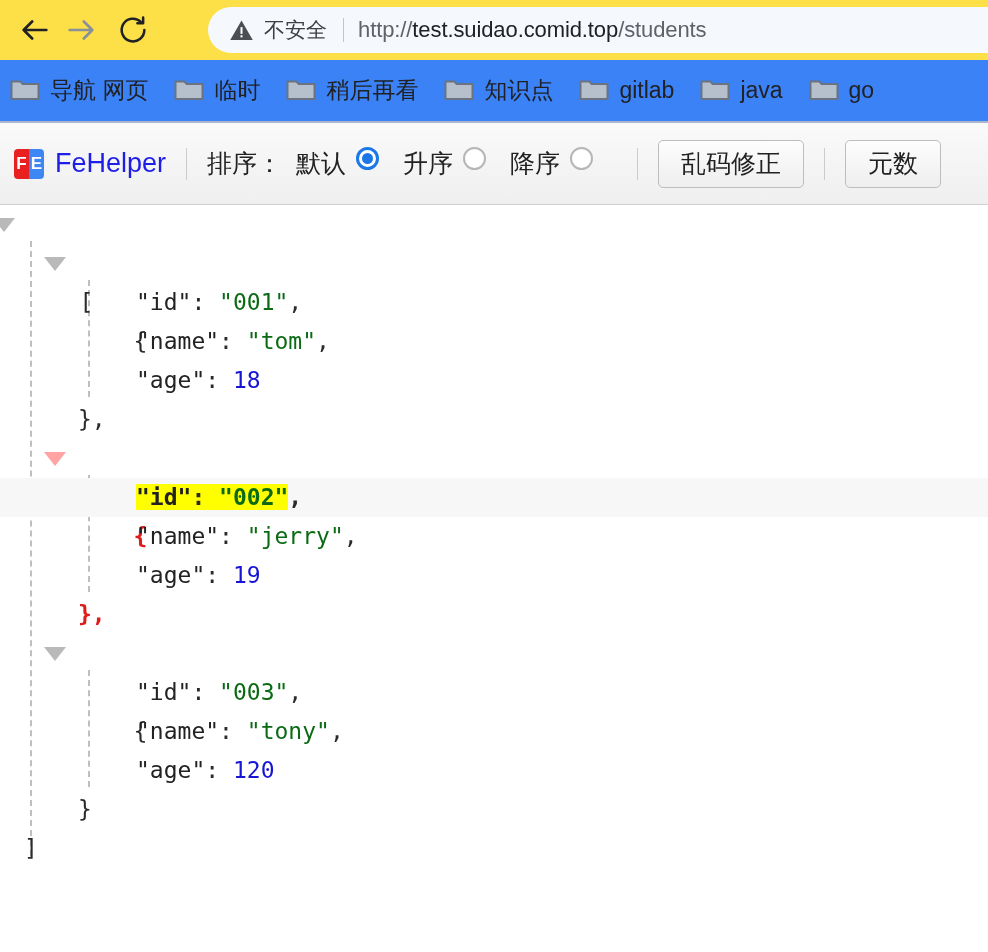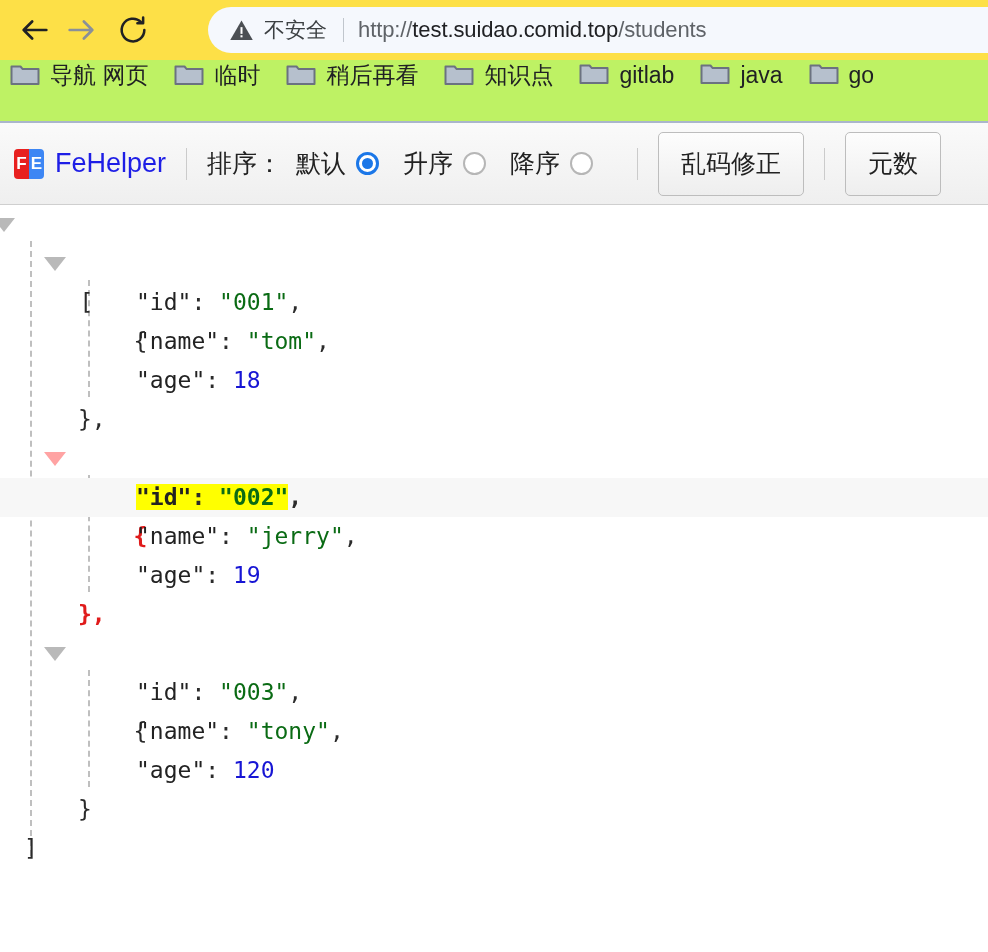--- a/index.html
+++ b/index.html
@@ -63,24 +63,24 @@
     font-size: 22px;
     white-space: nowrap;
     color: #5f6368;
     letter-spacing: -0.1px;
   }
   #url-text .host { color: #202124; }
 
   
   #bookmarks-bar {
     height: 63px;
-    background: #bef264;
+    background: #3b82f6;
     border-bottom: 2px solid #aab6cc;
     display: flex;
-    align-items: flex-start;
+    align-items: center;
     padding-left: 10px;
     box-sizing: border-box;
     overflow: hidden;
     white-space: nowrap;
   }
   .bookmark-item {
     display: flex;
     align-items: center;
     flex: 0 0 auto;
     margin-right: 26px;
@@ -149,21 +149,20 @@
     align-items: center;
     flex: 0 0 auto;
   }
   #sort-label {
     font-size: 25px;
     color: #222;
     margin-right: 14px;
   }
   .radio-opt {
     display: flex;
-    align-items: center;
     margin-right: 24px;
     flex: 0 0 auto;
   }
   .radio-opt .rlabel {
     font-size: 25px;
     color: #222;
     margin-right: 10px;
   }
   .radio-dot {
     width: 23px;
@@ -183,21 +182,21 @@
     position: absolute;
     left: 3px;
     top: 3px;
     width: 11px;
     height: 11px;
     border-radius: 50%;
     background: #1b77e8;
   }
   .tb-btn {
     flex: 0 0 auto;
-    height: 64px;
+    height: 48px;
     padding: 0 22px;
     border: 1px solid #bdbdbd;
     border-radius: 5px;
     background: linear-gradient(#fdfdfd, #eeeeee);
     font-size: 25px;
     color: #222;
     display: flex;
     align-items: center;
     justify-content: center;
     box-sizing: border-box;

